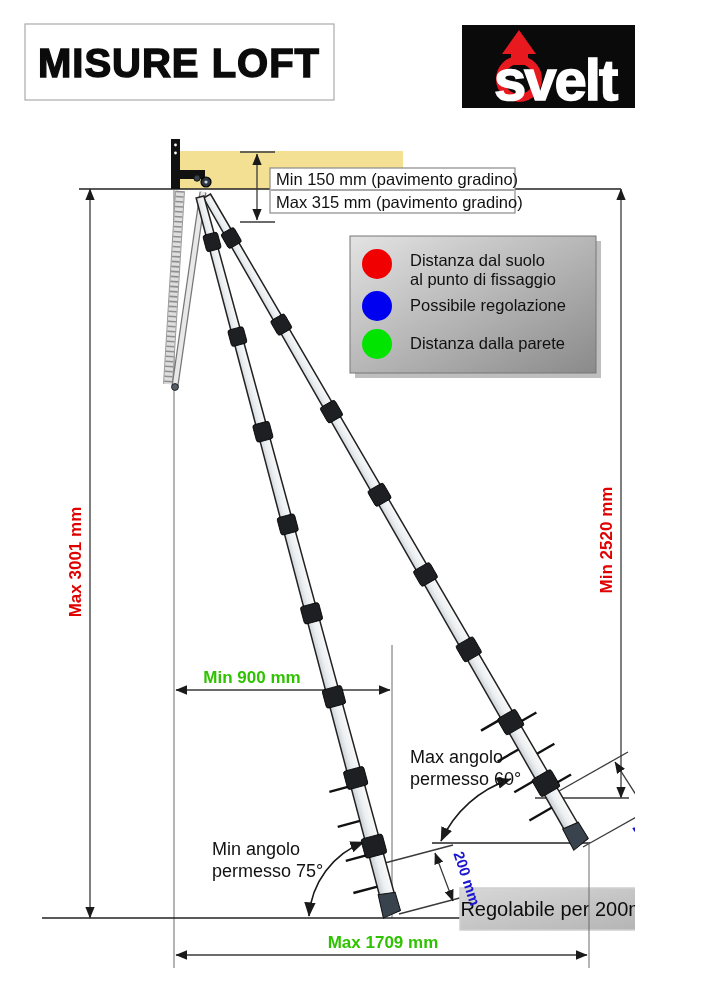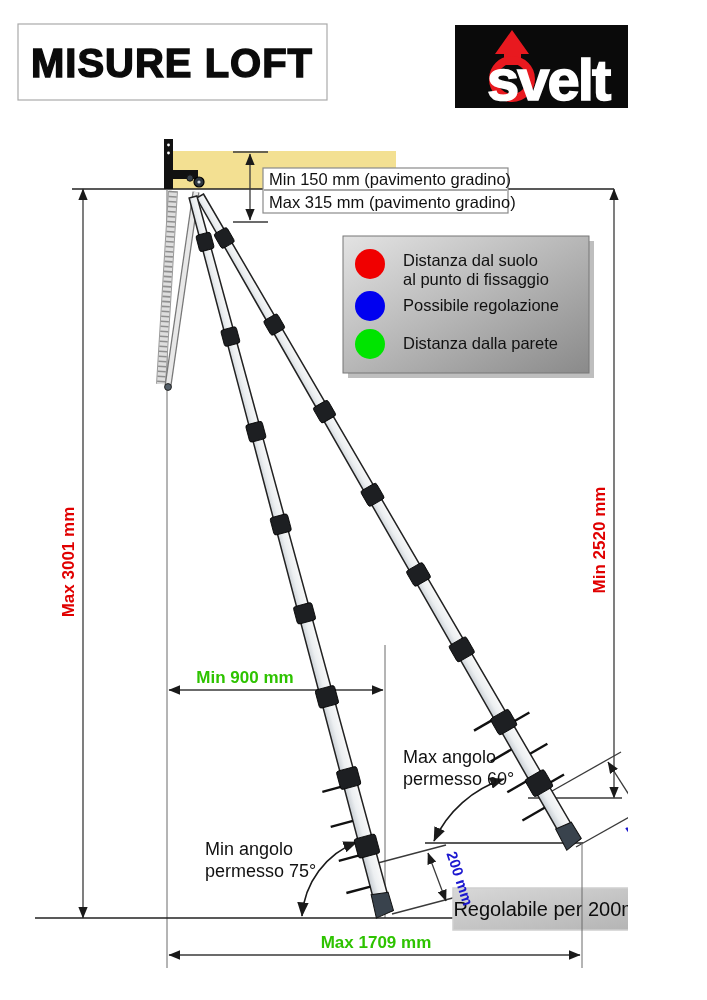--- a/index.html
+++ b/index.html
@@ -1,17 +1,17 @@
 <!DOCTYPE html>
 <html><head>
 <meta charset="utf-8">
 <style>
   html,body{margin:0;padding:0;background:#ffffff;}
   body{font-family:"Liberation Sans", sans-serif;}
-  .stage{position:relative;width:628px;height:1000px;background:#fff;overflow:hidden;}
+  .stage{position:relative;width:628px;height:1000px;background:#fff;overflow:hidden;padding-left:7px;}
   svg text{font-family:"Liberation Sans", sans-serif;}
   .dimline{stroke:#3a3a3a;stroke-width:1.3;fill:none;}
   .thinline{stroke:#6a6a6a;stroke-width:1;fill:none;}
   .objline{stroke:#222;stroke-width:1.5;fill:none;}
   .arc{stroke:#1a1a1a;stroke-width:1.6;fill:none;}
   .notetext{font-size:16.5px;fill:#111;}
   .angletext{font-size:18px;fill:#111;}
   .dimtext{font-size:17px;font-weight:bold;}
   .bluetext{font-size:15px;font-weight:bold;}
 </style>

